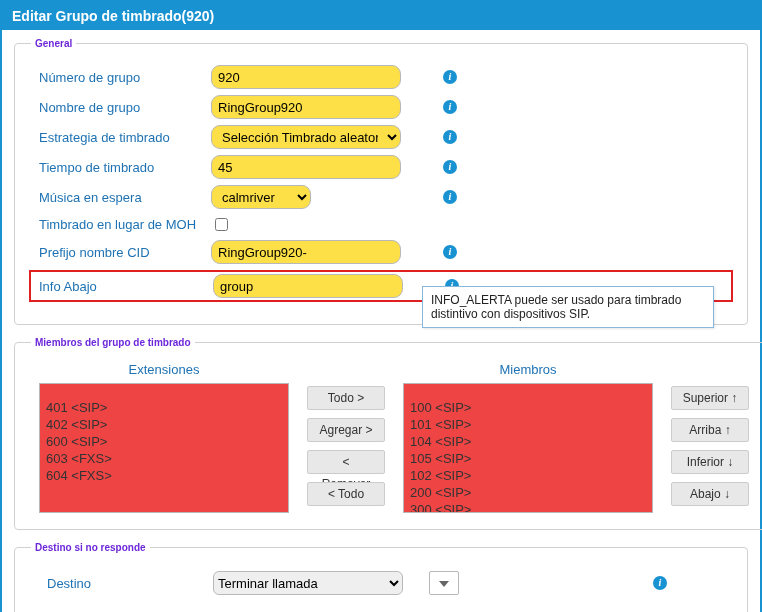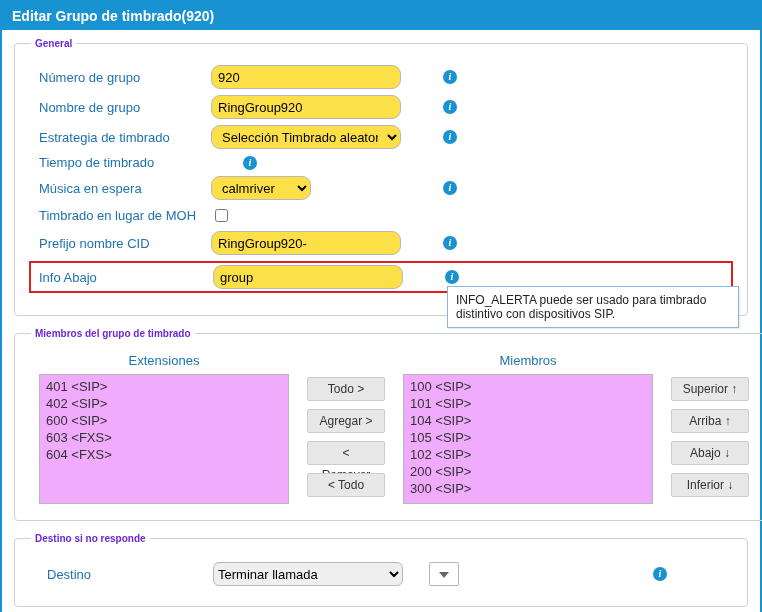--- a/index.html
+++ b/index.html
@@ -84,21 +84,21 @@
   }
   .highlight-row {
     border: 2px solid #e02020;
     padding: 2px 2px;
     margin-left: -2px;
     margin-right: -2px;
   }
   .highlight-row .form-label { padding-left: 6px; }
   .tooltip-box {
     position: absolute;
-    left: 445px;
+    left: 420px;
     top: 256px;
     width: 292px;
     border: 1px solid #88b7dd;
     background: #fff;
     color: #222;
     font-size: 12px;
     padding: 6px 8px;
     box-shadow: 1px 1px 2px rgba(0,0,0,0.1);
     z-index: 50;
   }
@@ -119,22 +119,22 @@
     margin-bottom: 6px;
   }
   .listbox {
     border: 1px solid #b8b8b8;
     width: 250px;
     height: 130px;
     overflow-y: auto;
     font-family: Arial, sans-serif;
     font-size: 13px;
     color: #333;
-    padding: 3px 4px;
-    background: #f0abfc;
+    padding: 15px 4px;
+    background: #ef4444;
   }
   .listbox .item {
     padding: 1px 2px;
     white-space: nowrap;
   }
   .button-col, .order-col {
     display: flex;
     flex-direction: column;
     gap: 8px;
     padding-top: 24px;
@@ -202,20 +202,21 @@
         <div class="form-control">
           <select style="width:190px;">
             <option>Selección Timbrado aleatorio</option>
           </select>
         </div>
         <span class="info-icon">i</span>
       </div>
 
       <div class="form-row">
         <div class="form-label">Tiempo de timbrado</div>
+        <div class="form-control"><input type="text" value="45" style=""></div>
         <span class="info-icon">i</span>
       </div>
 
       <div class="form-row">
         <div class="form-label">Música en espera</div>
         <div class="form-control">
           <select>
             <option>calmriver</option>
           </select>
         </div>
@@ -274,22 +275,22 @@
               <div class="item">105 &lt;SIP&gt;</div>
               <div class="item">102 &lt;SIP&gt;</div>
               <div class="item">200 &lt;SIP&gt;</div>
               <div class="item">300 &lt;SIP&gt;</div>
             </div>
         </div>
 
         <div class="order-col">
           <div class="btn">Superior ↑</div>
           <div class="btn">Arriba ↑</div>
+          <div class="btn">Inferior ↓</div>
           <div class="btn">Abajo ↓</div>
-          <div class="btn">Inferior ↓</div>
         </div>
 
       </div>
     </fieldset>
 
     <fieldset style="margin-bottom:0;">
       <legend>Destino si no responde</legend>
       <div class="dest-row">
         <div class="form-label">Destino</div>
         <select>

